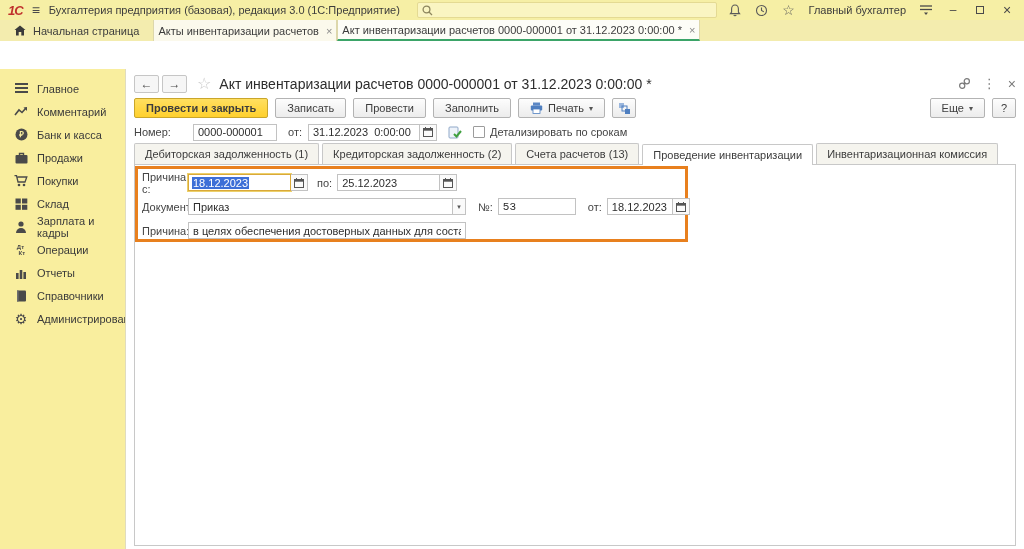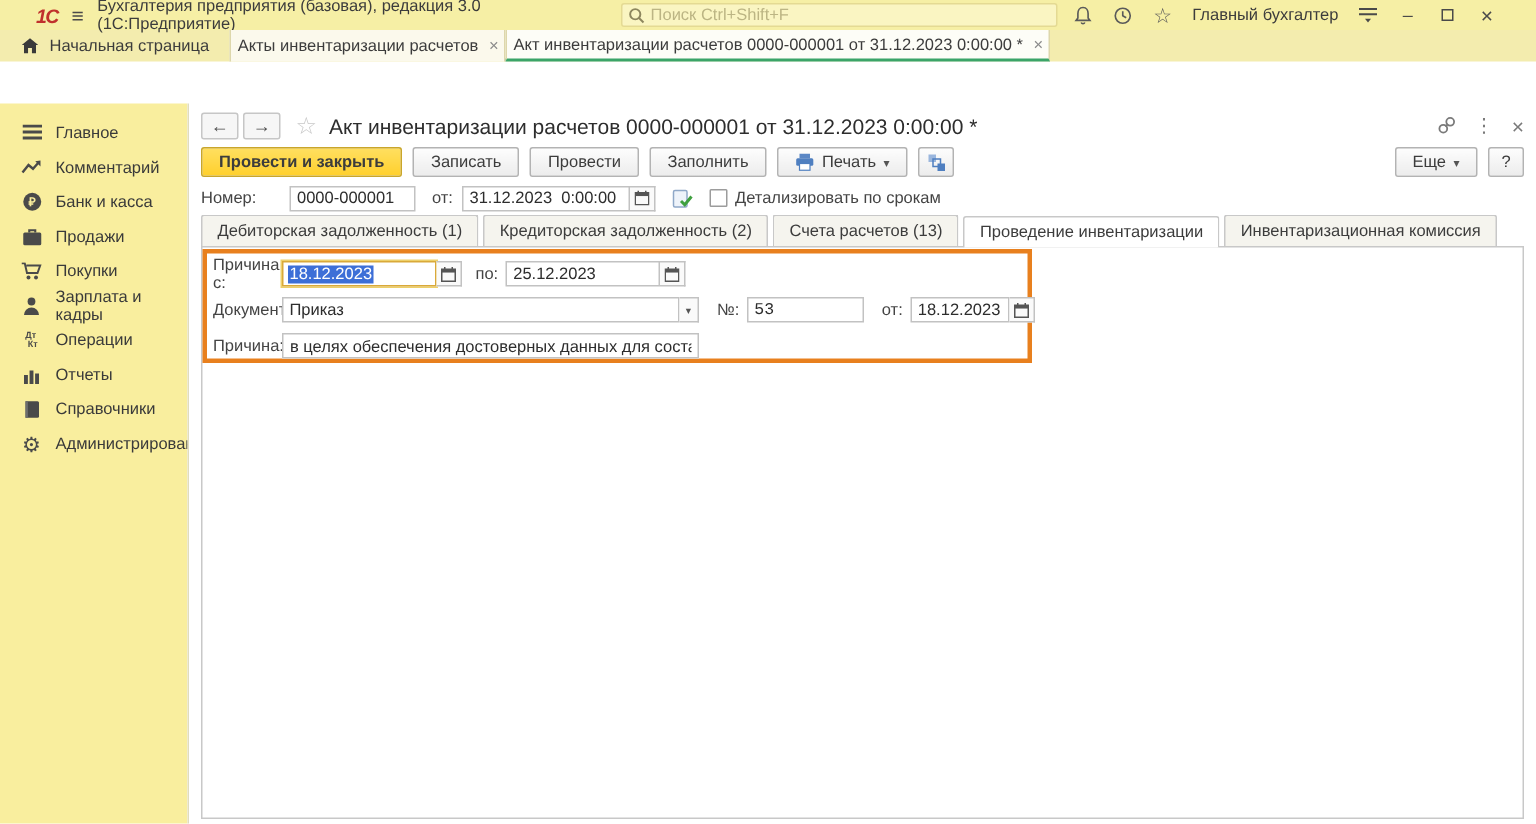--- a/index.html
+++ b/index.html
@@ -1,20 +1,20 @@
 <!DOCTYPE html>
 <html><head>
 <meta charset="utf-8">
 <style>
   * { box-sizing: border-box; margin: 0; padding: 0; }
   html,body { width:1024px; height:549px; overflow:hidden; }
   body { font-family:"Liberation Sans", sans-serif; font-size:11px; color:#3c3c3c; background:#fff; }
 
   
-  .titlebar { height:20px; background:#f6efa5; display:flex; align-items:center; padding:0 24px; gap:9px; }
+  .titlebar { height:20px; background:#f6efa5; display:flex; align-items:center; padding:0 8px; gap:9px; }
   .logo { color:#c0312c; font-weight:bold; font-style:italic; font-size:13px; letter-spacing:-1px; }
   .hamburger { font-size:14px; color:#4a4a4a; line-height:1; cursor:pointer; }
   .app-title { color:#3c3c3c; }
   .search-wrap { margin-left:auto; display:flex; align-items:center; background:#faf5c2; border:1px solid #e4da93; border-radius:2px; height:16px; width:300px; padding:0 4px; gap:4px; }
   .search-wrap input { border:none; background:transparent; outline:none; font-size:11px; color:#6b6545; width:100%; font-family:"Liberation Sans",sans-serif; }
   .search-wrap input::placeholder { color:#bcb584; }
   .tb-ico { color:#5a5a5a; display:flex; align-items:center; justify-content:center; width:18px; height:16px; cursor:pointer; }
   .role { color:#3c3c3c; margin:0 2px; white-space:nowrap; }
   .win-ctrl { width:18px; text-align:center; color:#4a4a4a; cursor:pointer; font-size:12px; }
   .restore-box { display:inline-block; width:8px; height:8px; border:1px solid #4a4a4a; }
@@ -87,21 +87,20 @@
   <span class="hamburger">≡</span>
   <span class="app-title">Бухгалтерия предприятия (базовая), редакция 3.0  (1С:Предприятие)</span>
 
   <div class="search-wrap">
     <span>
       <svg width="11" height="11" viewBox="0 0 11 11">
           <circle cx="4.5" cy="4.5" r="3.4" fill="none" stroke="#8d865e" stroke-width="1.3"></circle>
           <line x1="7" y1="7" x2="10" y2="10" stroke="#8d865e" stroke-width="1.3"></line>
         </svg>
     </span>
-    <input placeholder="Поиск Ctrl+Shift+F" style="">
   </div>
 
   <span class="tb-ico">
     <svg width="12" height="13" viewBox="0 0 12 13">
         <path d="M6 1 C3.6 1 2.6 3 2.6 5 v3 L1.4 9.6 h9.2 L9.4 8 V5 C9.4 3 8.4 1 6 1 Z" fill="none" stroke="#5a5a5a" stroke-width="1.1"></path>
         <path d="M4.8 11 a1.3 1.3 0 0 0 2.4 0" fill="none" stroke="#5a5a5a" stroke-width="1.1"></path>
       </svg>
   </span>
   <span class="tb-ico">
     <svg width="13" height="13" viewBox="0 0 13 13">
@@ -184,20 +183,31 @@
     </div>
     <div class="side-item">
       <span class="side-icon">
           <svg width="14" height="12" viewBox="0 0 14 12">
             <path d="M0.5 0.5 h2 l1.5 6.5 h7 l1.8-5 H3.6" fill="none" stroke="#4a4a4a" stroke-width="1.3"></path>
             <circle cx="5" cy="10" r="1.3" fill="#4a4a4a"></circle>
             <circle cx="10" cy="10" r="1.3" fill="#4a4a4a"></circle>
           </svg>
         </span>
       <span>Покупки</span>
+    </div>
+    <div class="side-item">
+      <span class="side-icon">
+          <svg width="13" height="12" viewBox="0 0 13 12">
+            <rect x="0.5" y="0.5" width="5.3" height="5" fill="#4a4a4a"></rect>
+            <rect x="7" y="0.5" width="5.3" height="5" fill="#4a4a4a"></rect>
+            <rect x="0.5" y="6.8" width="5.3" height="5" fill="#4a4a4a"></rect>
+            <rect x="7" y="6.8" width="5.3" height="5" fill="#4a4a4a"></rect>
+          </svg>
+        </span>
+      <span>Склад</span>
     </div>
     <div class="side-item">
       <span class="side-icon">
           <svg width="12" height="12" viewBox="0 0 12 12">
             <circle cx="6" cy="3" r="2.6" fill="#4a4a4a"></circle>
             <path d="M1 12 a5 5 0 0 1 10 0 Z" fill="#4a4a4a"></path>
           </svg>
         </span>
       <span>Зарплата и кадры</span>
     </div>

